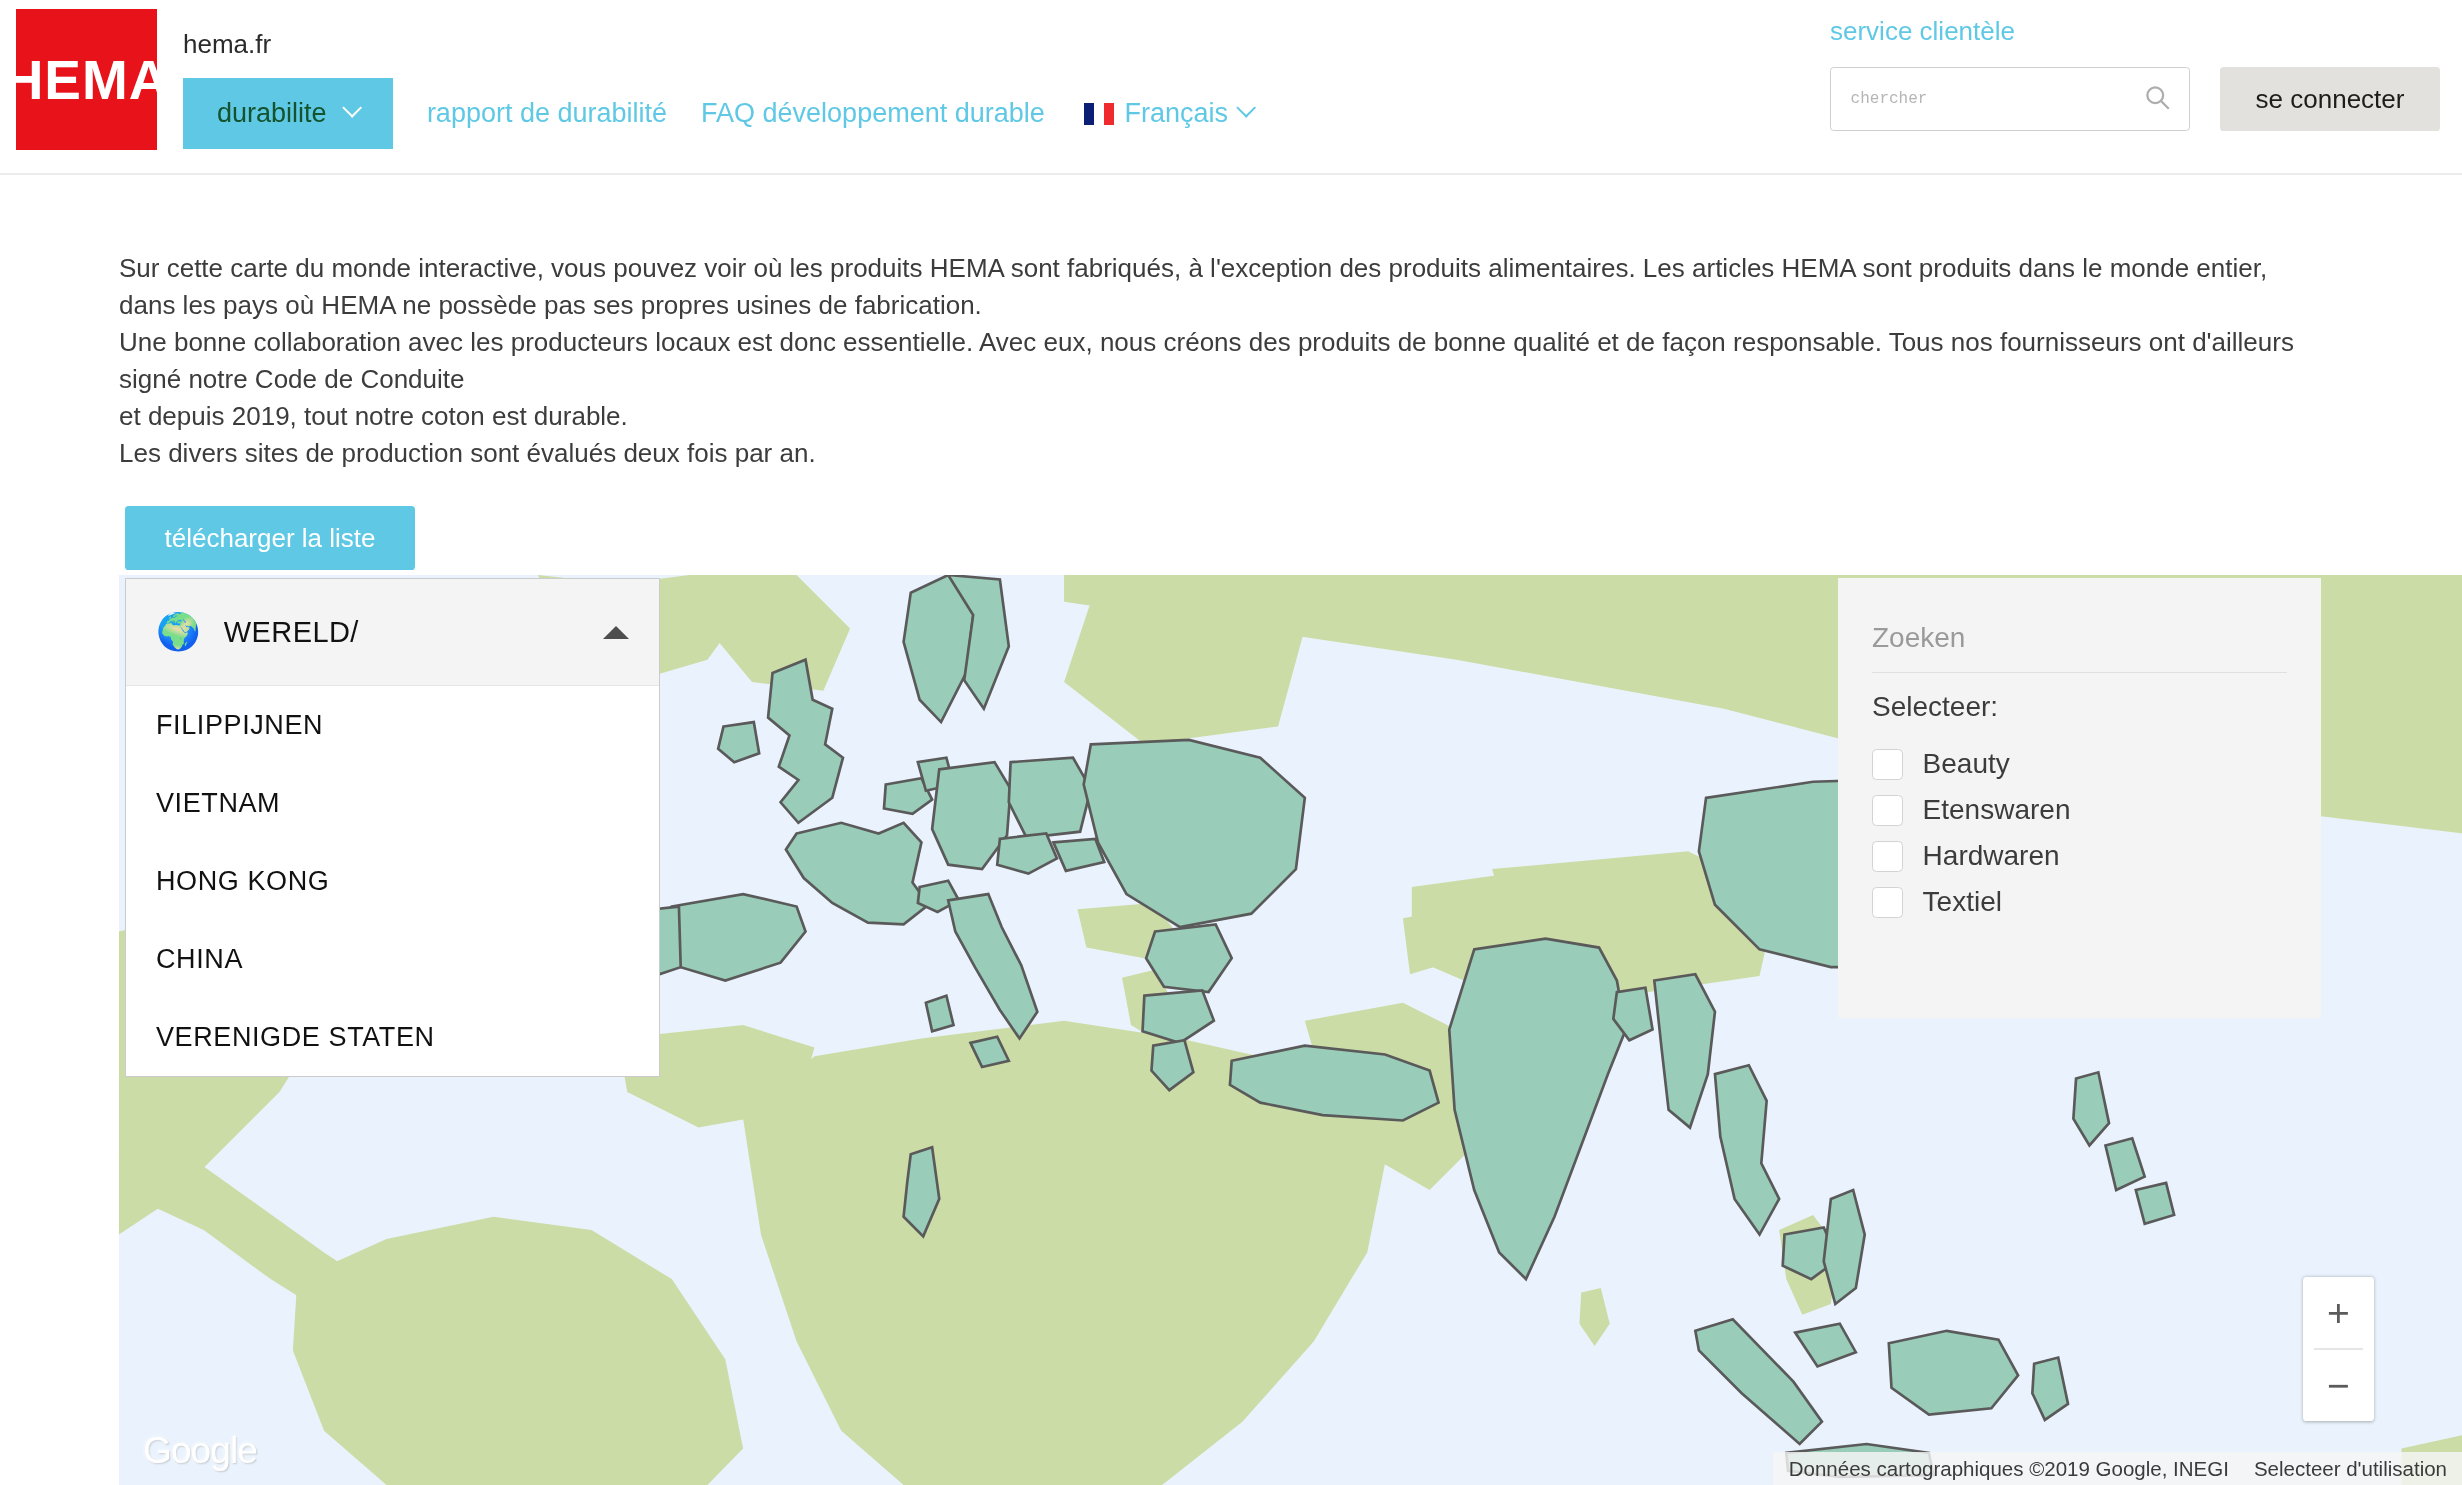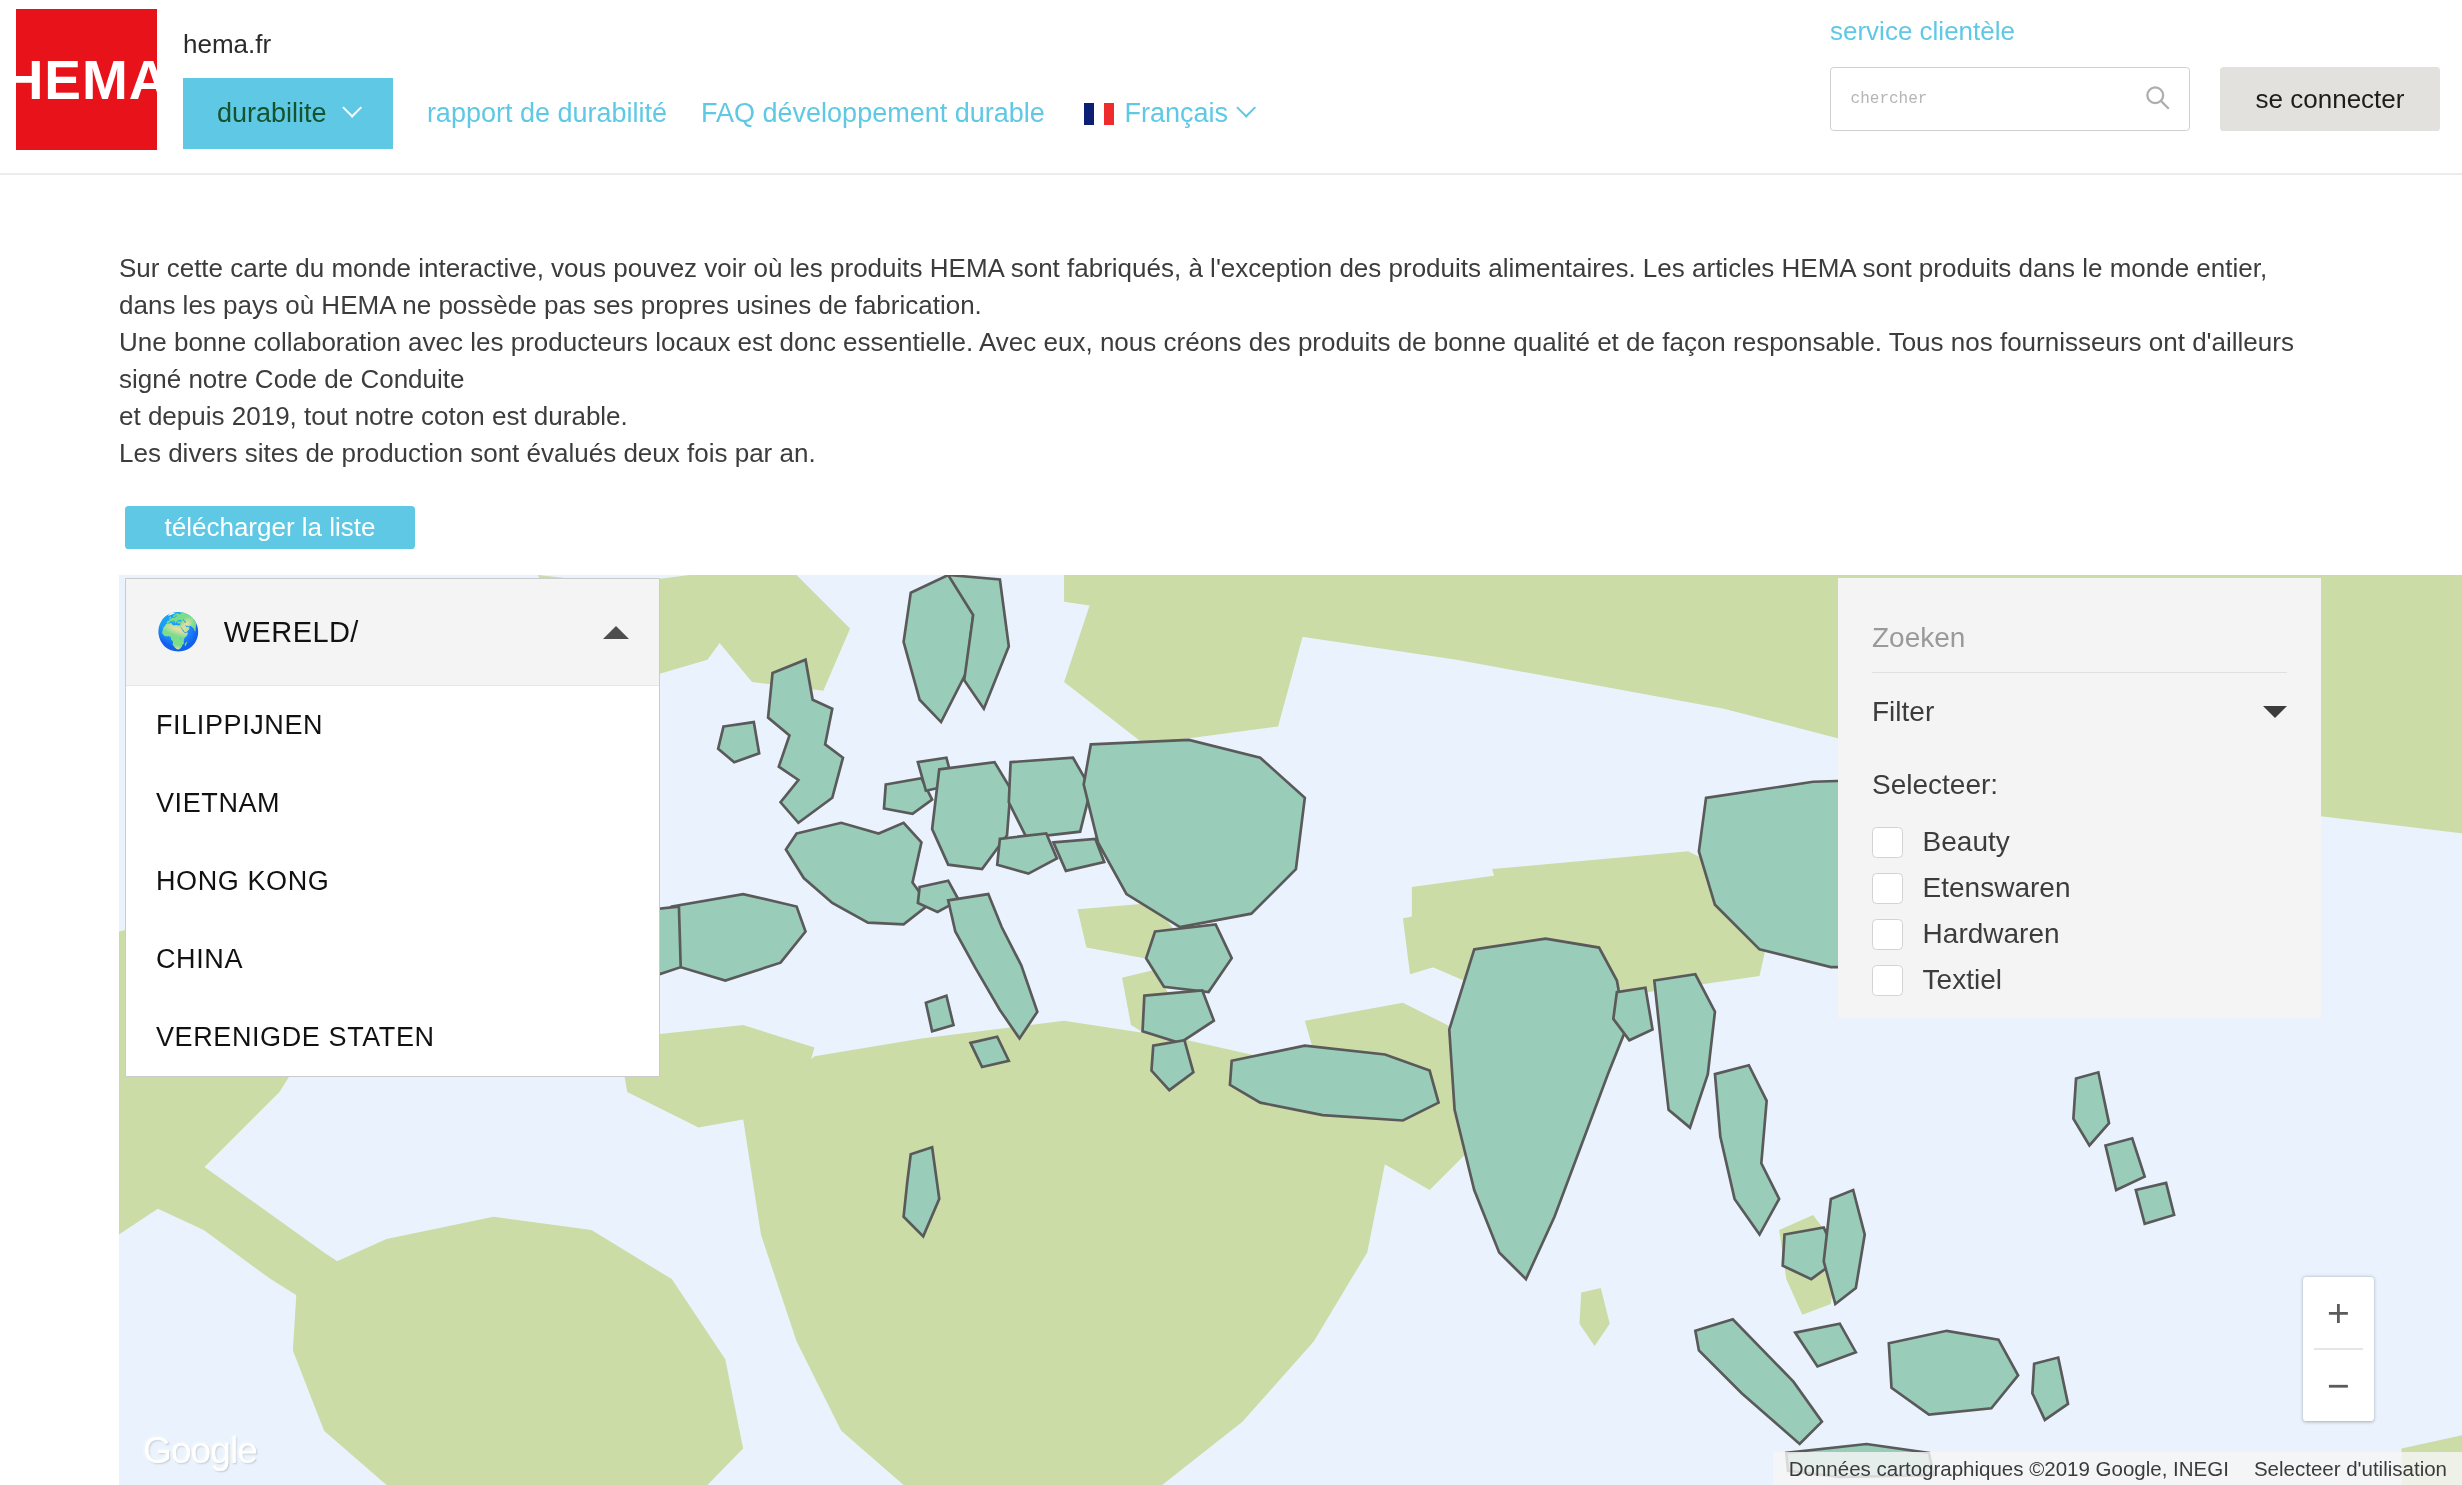--- a/index.html
+++ b/index.html
@@ -106,21 +106,21 @@
   .intro {
     position: absolute; left: 119px; top: 250px;
     width: 2211px;
     font-size: 26px; line-height: 37px;
     color: #3c3c3c;
   }
 
   
   .download-btn {
     position: absolute; left: 125px; top: 506px;
-    width: 290px; height: 43px;
+    width: 290px; height: 64px;
     background: #5ec8e5; color: #ffffff;
     border: none; border-radius: 3.6px;
     font-size: 26px; cursor: pointer;
     font-family: "Liberation Sans", sans-serif;
   }
 
   
   .map-wrap {
     position: absolute; left: 119px; top: 575px;
     width: 2344px; height: 910px;
@@ -447,24 +447,20 @@
   <div class="country-item">VIETNAM</div>
   <div class="country-item">HONG KONG</div>
   <div class="country-item">CHINA</div>
   <div class="country-item">VERENIGDE STATEN</div>
 </div>
 
 <div class="filter-panel">
   <div class="filter-search">
     <input type="text" placeholder="Zoeken" style="">
   </div>
-  <div class="filter-select">
-    <span>Filter</span>
-    <span class="caret-down"></span>
-  </div>
   <div class="filter-sub">Selecteer:</div>
 
   <div class="check-row">
     <span class="checkbox"></span>
     <span class="check-label">Beauty</span>
   </div>
   <div class="check-row">
     <span class="checkbox"></span>
     <span class="check-label">Etenswaren</span>
   </div>

